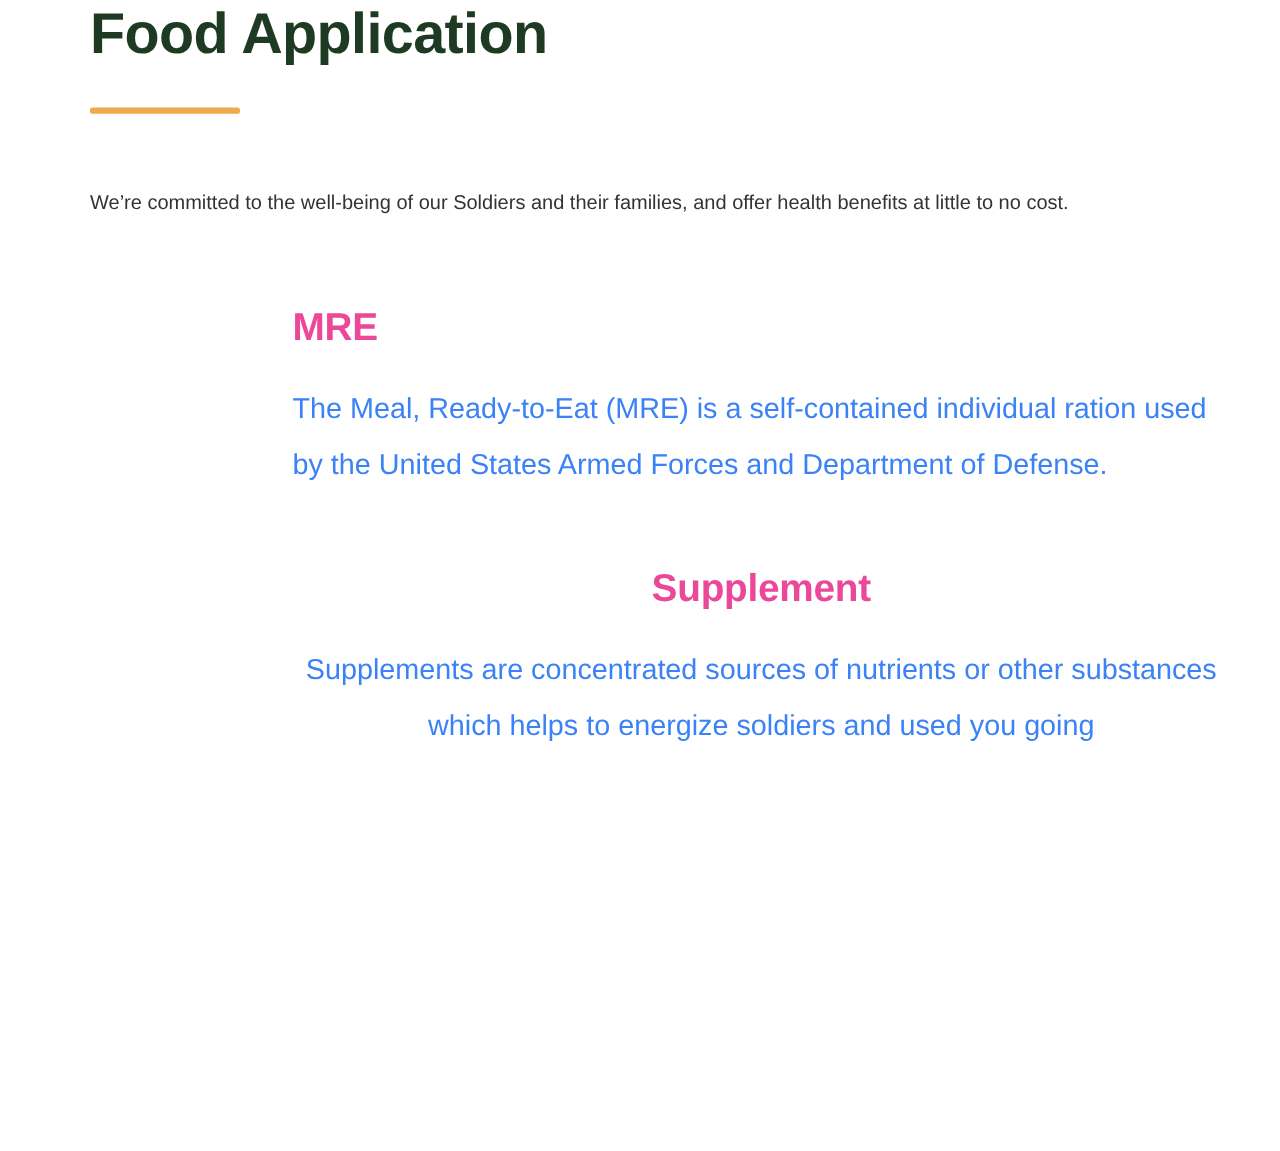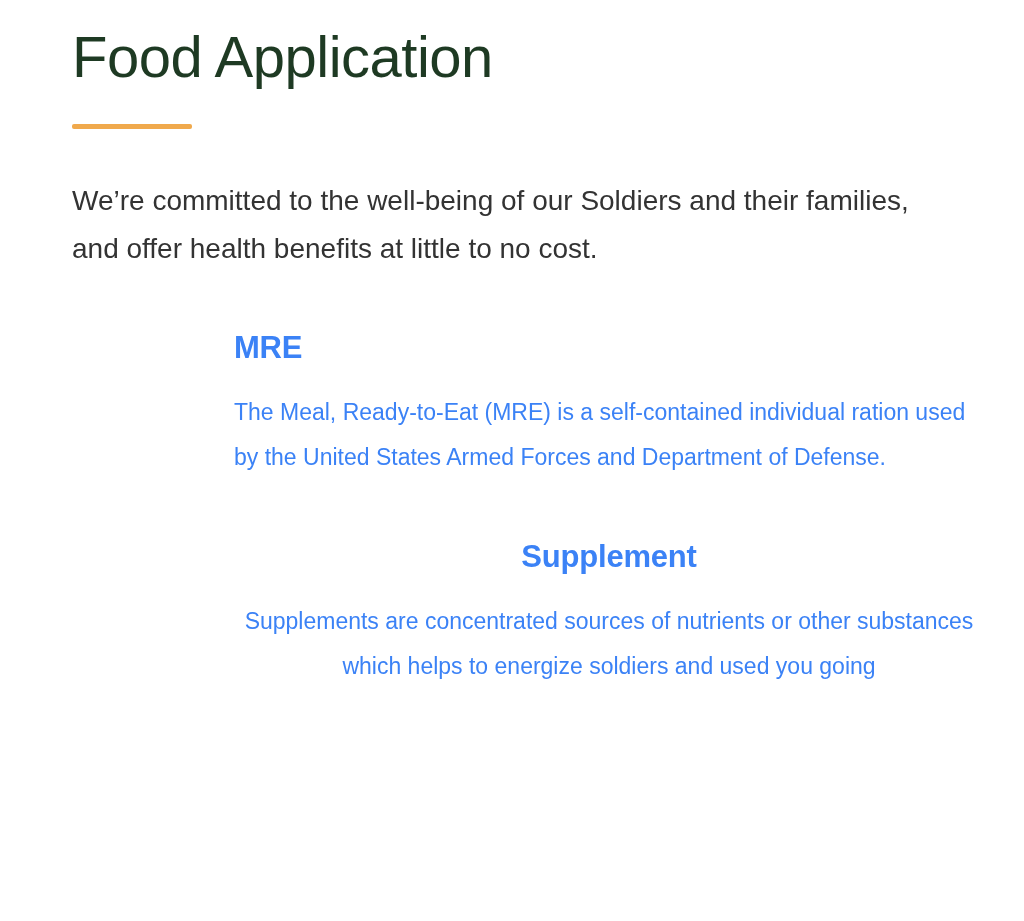--- a/index.html
+++ b/index.html
@@ -16,58 +16,57 @@
   }
   .page {
     position: relative;
     width: 1024px;
     height: 921px;
     box-sizing: border-box;
     padding: 0 40px 0 72px;
   }
   .page-title {
     margin: 0;
-    padding-top: 24px;
-    font-size: 58px;
+    font-size: 46px;
     line-height: 1.15;
-    font-weight: 400;
+    font-weight: 700;
     letter-spacing: -0.5px;
     color: #1e3a23;
   }
   .title-rule {
     margin-top: 33px;
     width: 120px;
     height: 5px;
     background: #f0a94c;
     border-radius: 2px;
   }
   .intro {
     margin-top: 48px;
-    font-size: 28px;
+    font-size: 16px;
     line-height: 48px;
     color: #333333;
     max-width: 880px;
   }
   .sections {
     margin-top: 56px;
     padding-left: 162px;
   }
   .section {
     margin-bottom: 58px;
   }
   .section:last-child {
     margin-bottom: 0;
     text-align: center;
   }
   .section-title {
     margin: 0 0 24px 0;
     font-size: 31px;
     line-height: 1.2;
     font-weight: 700;
-    color: #3b82f6;
+    color: #ec4899;
     letter-spacing: -0.2px;
   }
   .section-body {
     margin: 0;
     font-size: 23px;
     line-height: 45px;
     color: #3b82f6;
     max-width: 775px;
   }
 </style>

